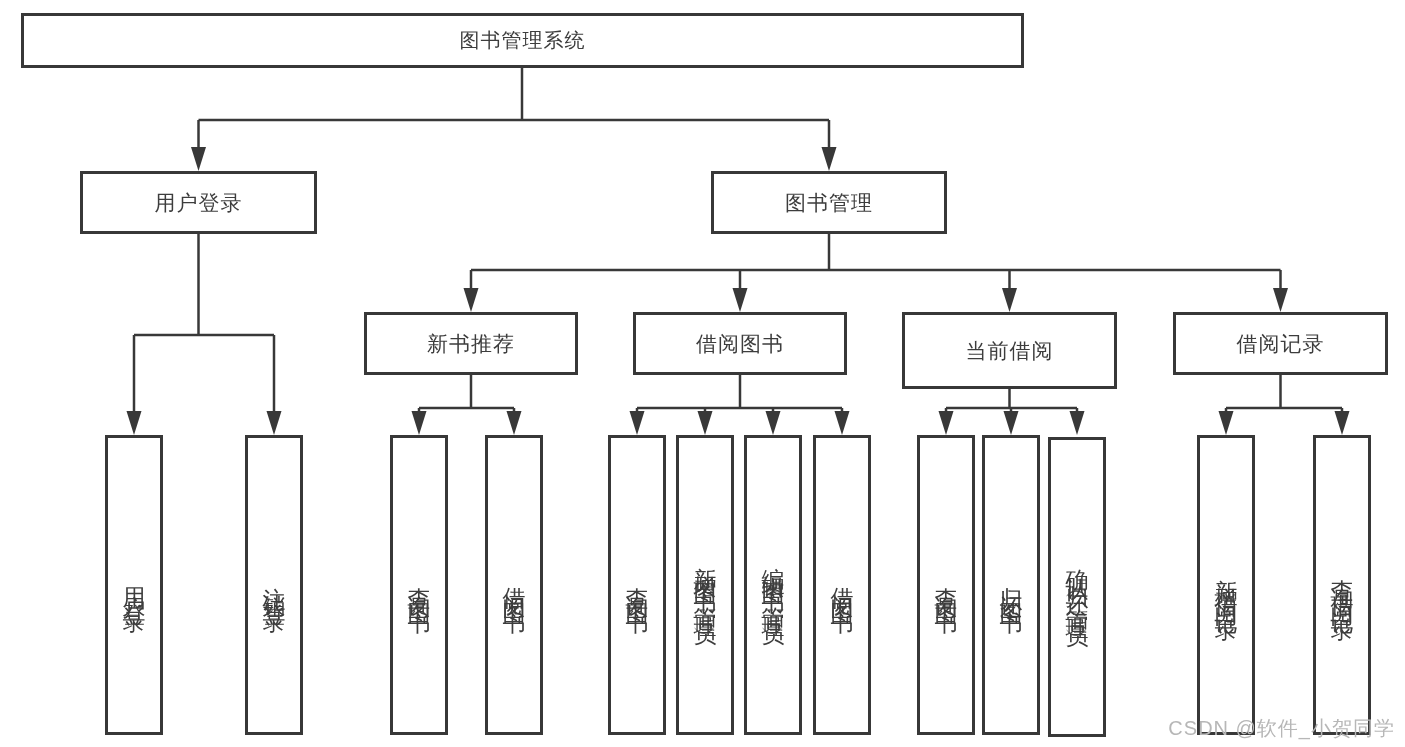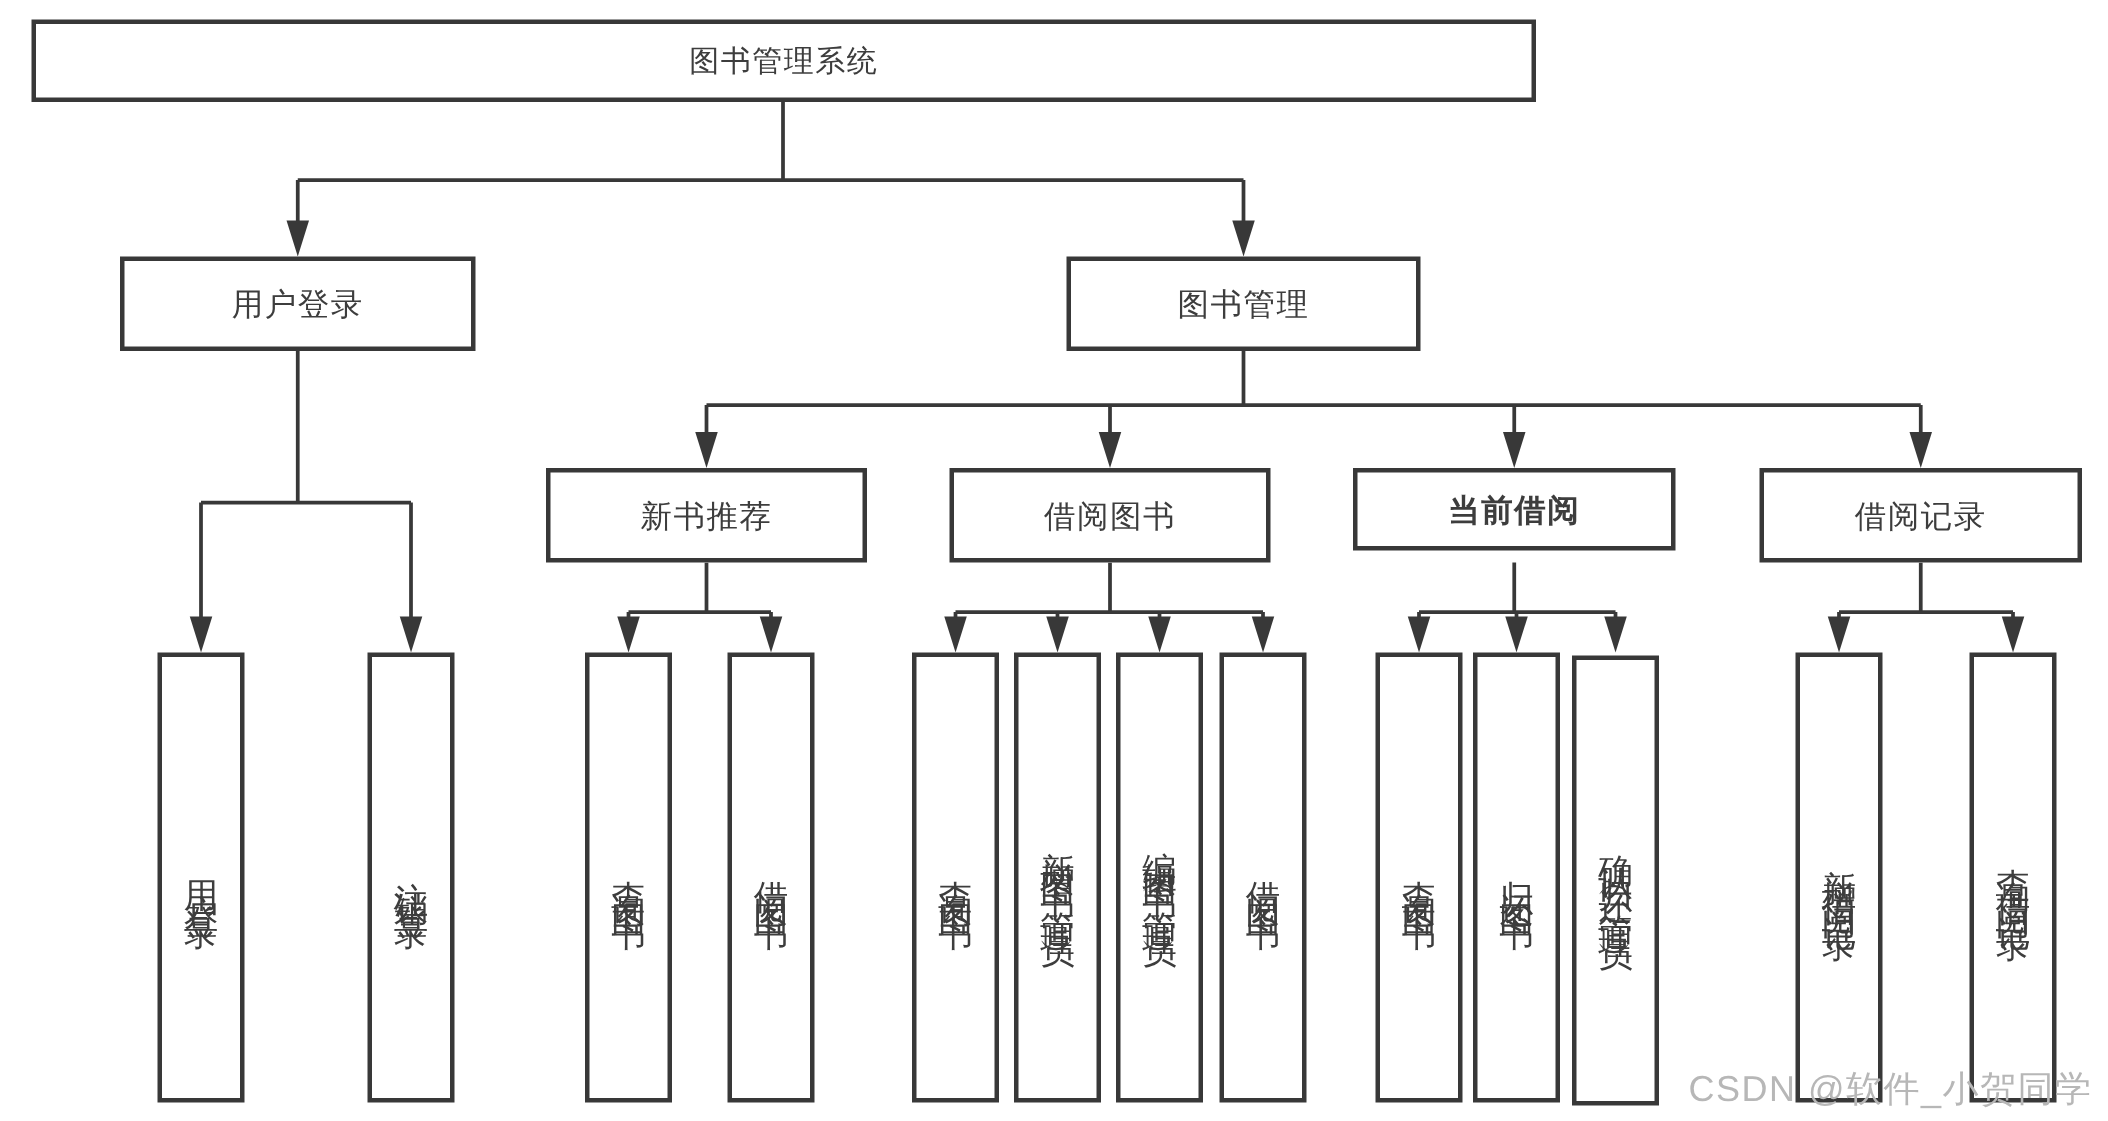--- a/index.html
+++ b/index.html
@@ -47,21 +47,21 @@
     text-orientation:mixed;
     font-size:23px;
     letter-spacing:8px;
     line-height:1;
     white-space:nowrap;
   }
   #watermark{
     position:absolute;z-index:2;
     right:10px;bottom:5px;
     color:var(--wm);
-    font-size:24px;
+    font-size:20px;
     letter-spacing:1px;
     text-align:center;
   }
 </style>
 </head>
 <body>
 
 <div id="stage">
 
   <svg id="wires" width="1405" height="747" viewBox="0 0 1405 747">
@@ -150,21 +150,21 @@
   <div class="hbox" style="left:711px;top:171px;width:236px;height:63px;">
     <span>图书管理</span>
   </div>
 
   <div class="hbox" style="left:364px;top:312px;width:214px;height:63px;">
     <span>新书推荐</span>
   </div>
   <div class="hbox" style="left:633px;top:312px;width:214px;height:63px;">
     <span>借阅图书</span>
   </div>
-  <div class="hbox" style="left:902px;top:312px;width:215px;height:55px;font-weight:bold;">
+  <div class="hbox" style="left:902px;top:312px;width:215px;height:77px;">
     <span>当前借阅</span>
   </div>
   <div class="hbox" style="left:1173px;top:312px;width:215px;height:63px;">
     <span>借阅记录</span>
   </div>
 
   <div class="vbox" style="left:105px;top:435px;">
     <span>用户登录</span>
   </div>
   <div class="vbox" style="left:245px;top:435px;">

